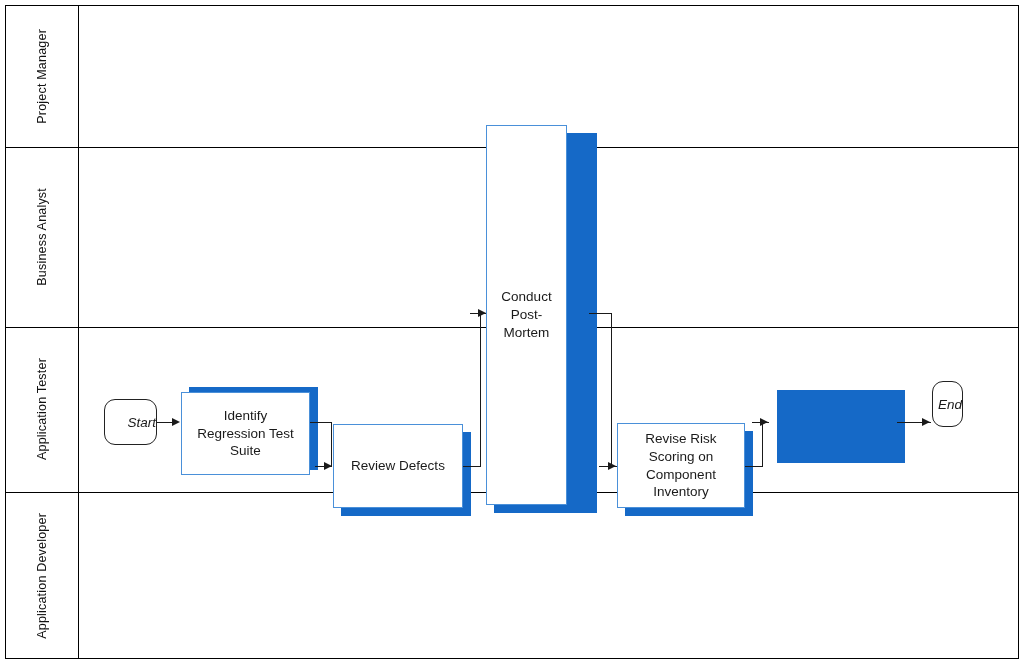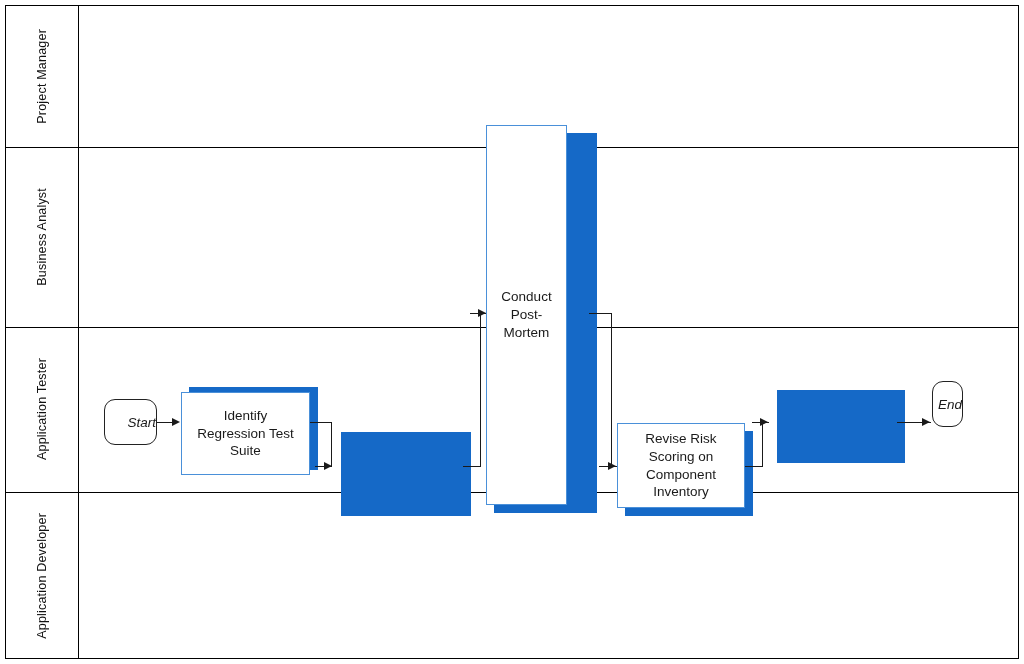--- a/index.html
+++ b/index.html
@@ -92,20 +92,23 @@
   </div>
 
   <div class="shadow" style="left:189px;top:387px;width:129px;height:83px;"></div>
   <div class="task" style="left:181px;top:379px;width:129px;height:83px;padding:0 6px;margin-top:13px;">
     <span style="white-space:pre-line;">Identify
 Regression Test
 Suite</span>
   </div>
 
   <div class="shadow" style="left:341px;top:432px;width:130px;height:84px;"></div>
+  <div class="task" style="left:333px;top:424px;width:130px;height:84px;padding:0 6px;">
+    <span style="white-space:pre-line;">Review Defects</span>
+  </div>
 
   <div class="shadow" style="left:494px;top:133px;width:103px;height:380px;"></div>
   <div class="task" style="left:486px;top:125px;width:81px;height:380px;padding:0 4px;">
     <span style="white-space:pre-line;">Conduct
 Post-Mortem</span>
   </div>
 
   <div class="shadow" style="left:625px;top:431px;width:128px;height:85px;"></div>
   <div class="task" style="left:617px;top:423px;width:128px;height:85px;padding:0 18px;">
     <span style="white-space:pre-line;">Revise Risk

